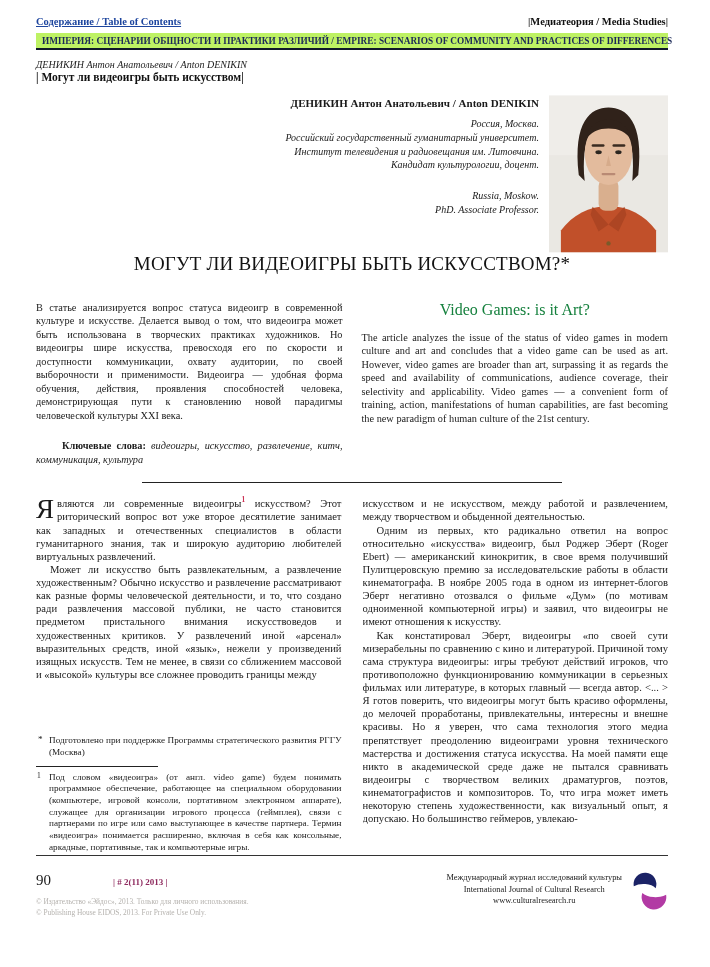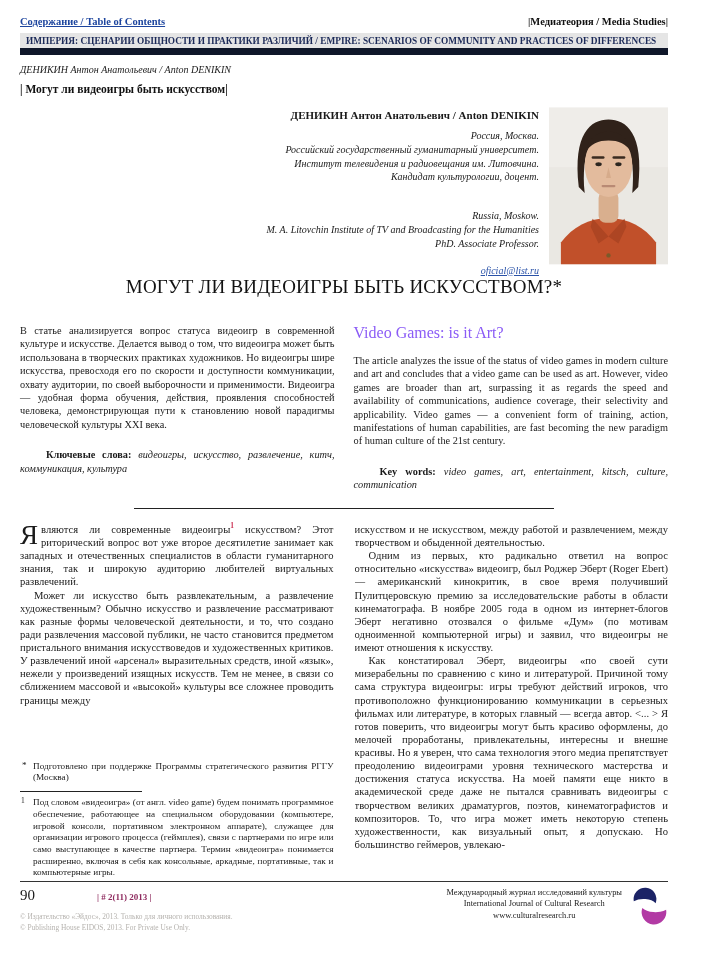--- a/index.html
+++ b/index.html
@@ -1,53 +1,53 @@
 <!DOCTYPE html>
 <html><head>
 <meta charset="utf-8">
 <style>
   html,body { margin:0; padding:0; background:#ffffff; }
   .page {
     position:relative; width:710px; height:967px; box-sizing:border-box;
     margin:0 auto; background:#ffffff; overflow:hidden;
-    padding:16px 42px 0 20px;
+    padding:16px 42px 0 36px;
     font-family:"Liberation Serif","DejaVu Serif",serif; color:#1a1a1a;
   }
   
   .top-row { display:flex; justify-content:space-between; align-items:baseline; font-size:10.5px; font-weight:bold; }
   .toc-link { color:#1d459e; text-decoration:underline; cursor:pointer; }
   .section-label { color:#111111; }
   .banner {
-    margin-top:6px; background:#e5e5e5; border-bottom:7px solid #0f172a;
+    margin-top:6px; background:#bef264; border-bottom:2px solid #0f172a;
     color:#1c2a58; font-weight:bold; font-size:9.3px; padding:3px 6px 2px; white-space:nowrap;
   }
   .byline { margin-top:9px; font-style:italic; font-size:10px; color:#222; }
-  .article-ref { font-weight:bold; font-size:11.5px; margin-top:8px; color:#111; }
+  .article-ref { font-weight:bold; font-size:11.5px; margin-top:1px; color:#111; }
 
   
   .author-row { margin-top:12px; display:flex; justify-content:flex-end; }
   .author-info { text-align:right; font-size:10px; padding-right:10px; padding-top:2px; }
   .author-name { font-weight:bold; font-size:11px; margin-bottom:8px; }
   .aff-line { font-style:italic; line-height:1.38; }
-  .aff-en { margin-top:25px;font-style:italic; }
+  .aff-en { margin-top:17px;font-style:italic; }
   .email-line { margin-top:14px; }
   .email-link { color:#2a52a8; font-style:italic; text-decoration:underline; cursor:pointer; }
   .photo { width:119px; height:158px; flex:none; display:block; }
 
   
   .title { text-align:center; font-size:19px; letter-spacing:0.2px; color:#121212; }
 
   
   .abstract-row { margin-top:26px; display:flex; gap:19px; }
   .col { flex:1; min-width:0; }
   .abs-text { font-size:10.3px; line-height:1.31; text-align:justify; }
   .kw { margin-top:17px; font-size:10.3px; line-height:1.31; text-align:justify; text-indent:14px; }
   .kw-label { font-weight:bold;margin-left:12px; }
   .kw-italic { font-style:italic; }
-  .en-heading { font-size:16px; font-weight:normal; margin:0 0 12px; color:#8b5cf6; }
+  .en-heading { font-size:16px; font-weight:normal; margin:0 0 12px; color:#15803d;text-align:center; }
 
   .separator { width:420px; border:none; border-top:1.5px solid #222; margin:16px auto 14px; }
 
   
   .body-row { display:flex; gap:21px; }
   .body-col { flex:1; min-width:0; font-size:10.6px; line-height:1.24; text-align:justify; }
   .body-col p { margin:0; text-indent:14px; }
   .body-col p.no-indent { text-indent:0; }
   .left-col { display:flex; flex-direction:column; justify-content:space-between; height:356px; }
   .right-col { height:356px; overflow:hidden; }
@@ -56,21 +56,21 @@
 
   .footnotes { font-size:9.2px; line-height:1.27; text-align:justify; }
   .fn-star { position:relative; padding-left:13px; }
   .fn-star .mark { position:absolute; left:2px; top:-1px; }
   .fn-sep { width:122px; border:none; border-top:1.2px solid #222; margin:7px 0 5px; }
   .fn-item { position:relative; padding-left:13px; }
   .fn-item .mark { position:absolute; left:1px; top:-1px; font-size:7.5px; }
 
   
   .footer-rule { border:none; border-top:1.1px solid #333; margin:2px 0 0; }
-  .footer { display:flex; margin-top:5px; align-items:flex-start; }
+  .footer { display:flex; margin-top:16px; align-items:flex-start; }
   .footer-left { width:332px; }
   .fl-top { display:flex; align-items:baseline; }
   .page-num { font-size:15px; color:#1a1a1a; }
   .issue { margin-left:62px; font-size:9px; font-weight:bold; color:#8e2a5e; }
   .copyright { margin-top:7px; font-size:7.4px; color:#b5b2ae; line-height:1.5;font-family:Liberation Serif, serif; }
   .footer-right { margin-left:auto; display:flex; align-items:flex-start; }
   .journal-lines { text-align:center; font-size:8.4px; line-height:1.35; color:#1a1a1a; }
   .journal-url { cursor:pointer; }
   .logo { width:38px; height:38px; margin-left:8px; flex:none; }
 </style>
@@ -90,25 +90,21 @@
   <div class="article-ref">| Могут ли видеоигры быть искусством|</div>
 
   <div class="author-row">
     <div class="author-info">
       <div class="author-name">ДЕНИКИН Антон Анатольевич / Anton DENIKIN</div>
       <div class="aff-line">Россия, Москва.</div>
       <div class="aff-line">Российский государственный гуманитарный университет.</div>
       <div class="aff-line">Институт телевидения и радиовещания им. Литовчина.</div>
       <div class="aff-line">Кандидат культурологии, доцент.</div>
       <div class="aff-line aff-en">Russia, Moskow.</div>
-      <div class="aff-line">M. A. Litovchin Institute of TV and Broadcasting for the Humanities</div>
       <div class="aff-line">PhD. Associate Professor.</div>
-      <div class="email-line">
-        <span class="email-link">oficial@list.ru</span>
-      </div>
     </div>
     <svg class="photo" viewBox="0 0 120 158" aria-hidden="true">
       <rect width="120" height="158" fill="#eae8e3"></rect>
       <rect width="120" height="60" fill="#efede9"></rect>
       <path d="M12,158 L12,136 C24,120 40,112 60,111 C80,112 96,120 108,136 L108,158 Z" fill="#c1502a"></path>
       <path d="M44,112 L60,130 L50,137 L42,120 Z" fill="#ad4523"></path>
       <path d="M76,112 L60,130 L70,137 L78,120 Z" fill="#ad4523"></path>
       <rect x="50" y="84" width="20" height="32" rx="7" fill="#d9af8e"></rect>
       <path d="M30,80 C24,26 42,12 60,12 C78,12 96,26 90,80 L84,86 C88,44 76,26 60,26 C44,26 32,44 36,86 Z" fill="#30221a"></path>
       <ellipse cx="60" cy="58" rx="24" ry="32" fill="#e3bb9d"></ellipse>
@@ -129,24 +125,20 @@
     <div class="col">
       <div class="abs-text">В статье анализируется вопрос статуса видеоигр в современной культуре и искусстве. Делается вывод о том, что видеоигра может быть использована в творческих практиках художников. Но видеоигры шире искусства, превосходя его по скорости и доступности коммуникации, охвату аудитории, по своей выборочности и применимости. Видеоигра — удобная форма обучения, действия, проявления способностей человека, демонстрирующая пути к становлению новой парадигмы человеческой культуры XXI века.</div>
       <div class="kw">
         <span class="kw-label">Ключевые слова:</span>
         <span class="kw-italic">видеоигры, искусство, развлечение, китч, коммуникация, культура</span>
       </div>
     </div>
     <div class="col">
       <div class="en-heading">Video Games: is it Art?</div>
       <div class="abs-text">The article analyzes the issue of the status of video games in modern culture and art and concludes that a video game can be used as art. However, video games are broader than art, surpassing it as regards the speed and availability of communications, audience coverage, their selectivity and applicability. Video games — a convenient form of training, action, manifestations of human capabilities, are fast becoming the new paradigm of human culture of the 21st century.</div>
-      <div class="kw">
-        <span class="kw-label">Key words:</span>
-        <span class="kw-italic">video games, art, entertainment, kitsch, culture, communication</span>
-      </div>
     </div>
   </div>
 
   <hr class="separator">
 
   <div class="body-row">
     <div class="body-col left-col">
       <div>
         <p class="no-indent">
           <span class="dropcap">Я</span><span>вляются ли современные видеоигры</span><span class="fn-ref">1</span><span> искусством? Этот риторический вопрос вот уже второе десятилетие занимает как западных и отечественных специалистов в области гуманитарного знания, так и широкую аудиторию любителей виртуальных развлечений.</span>

